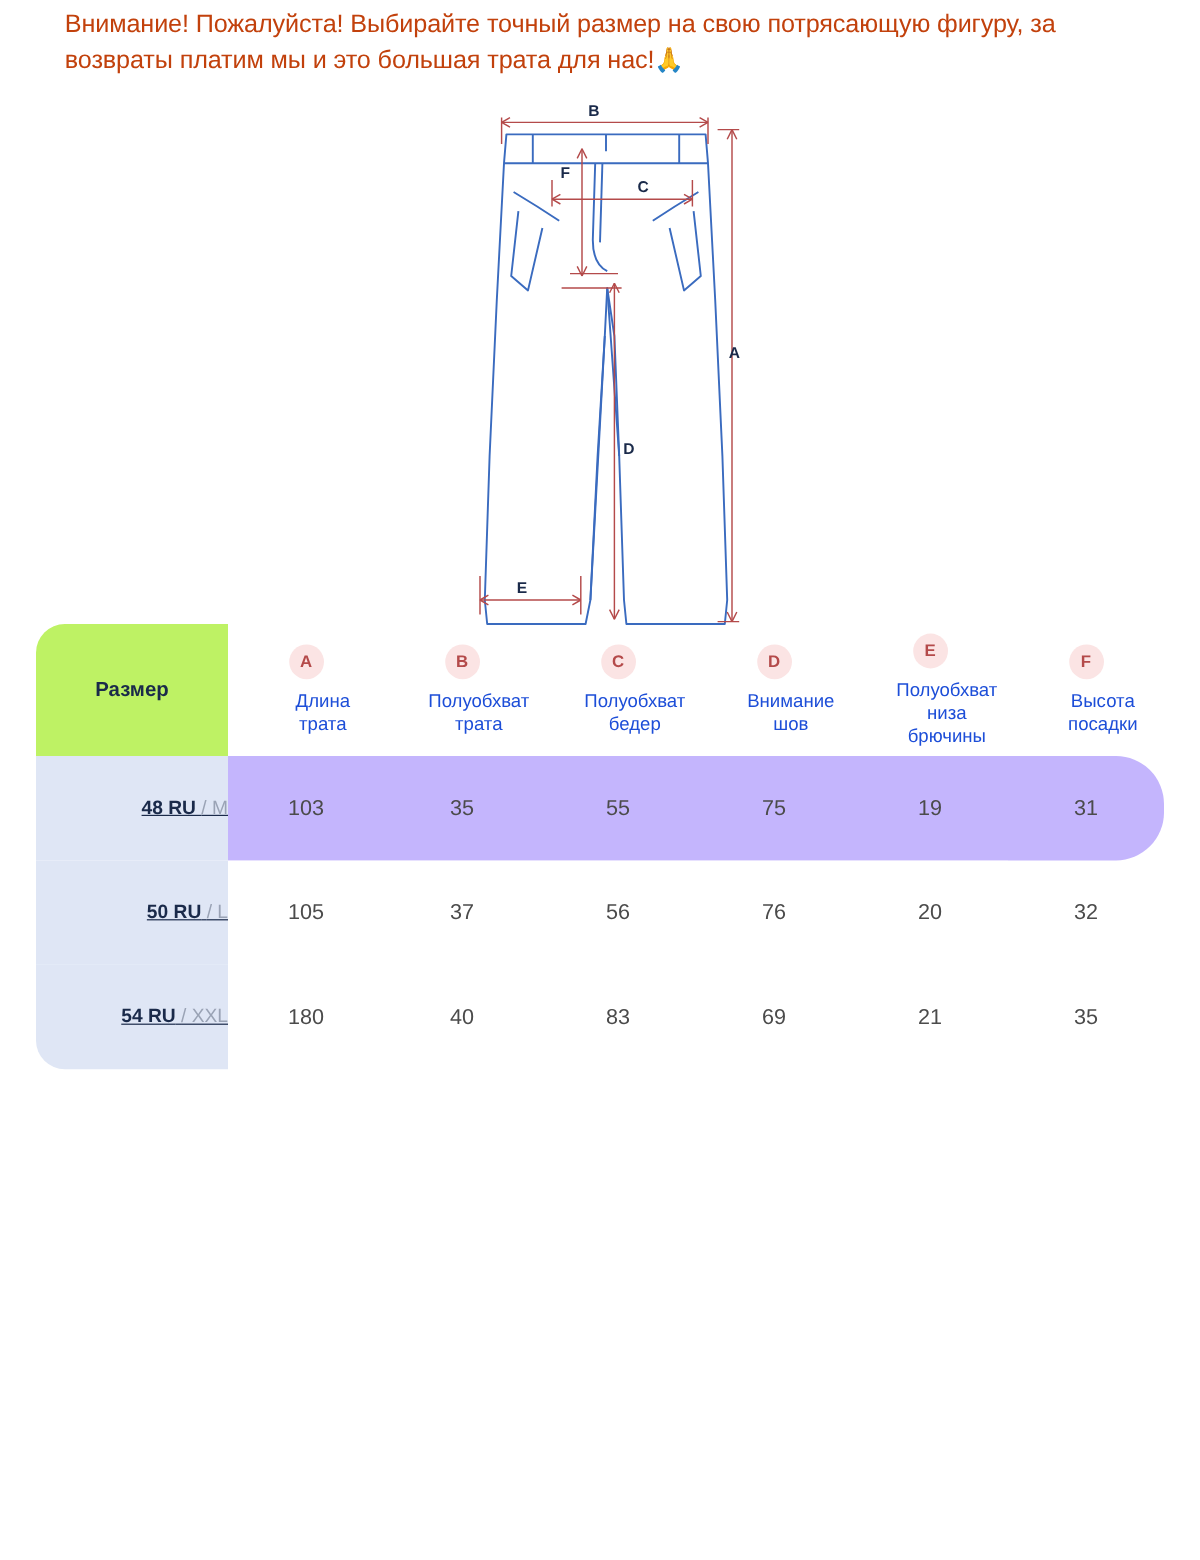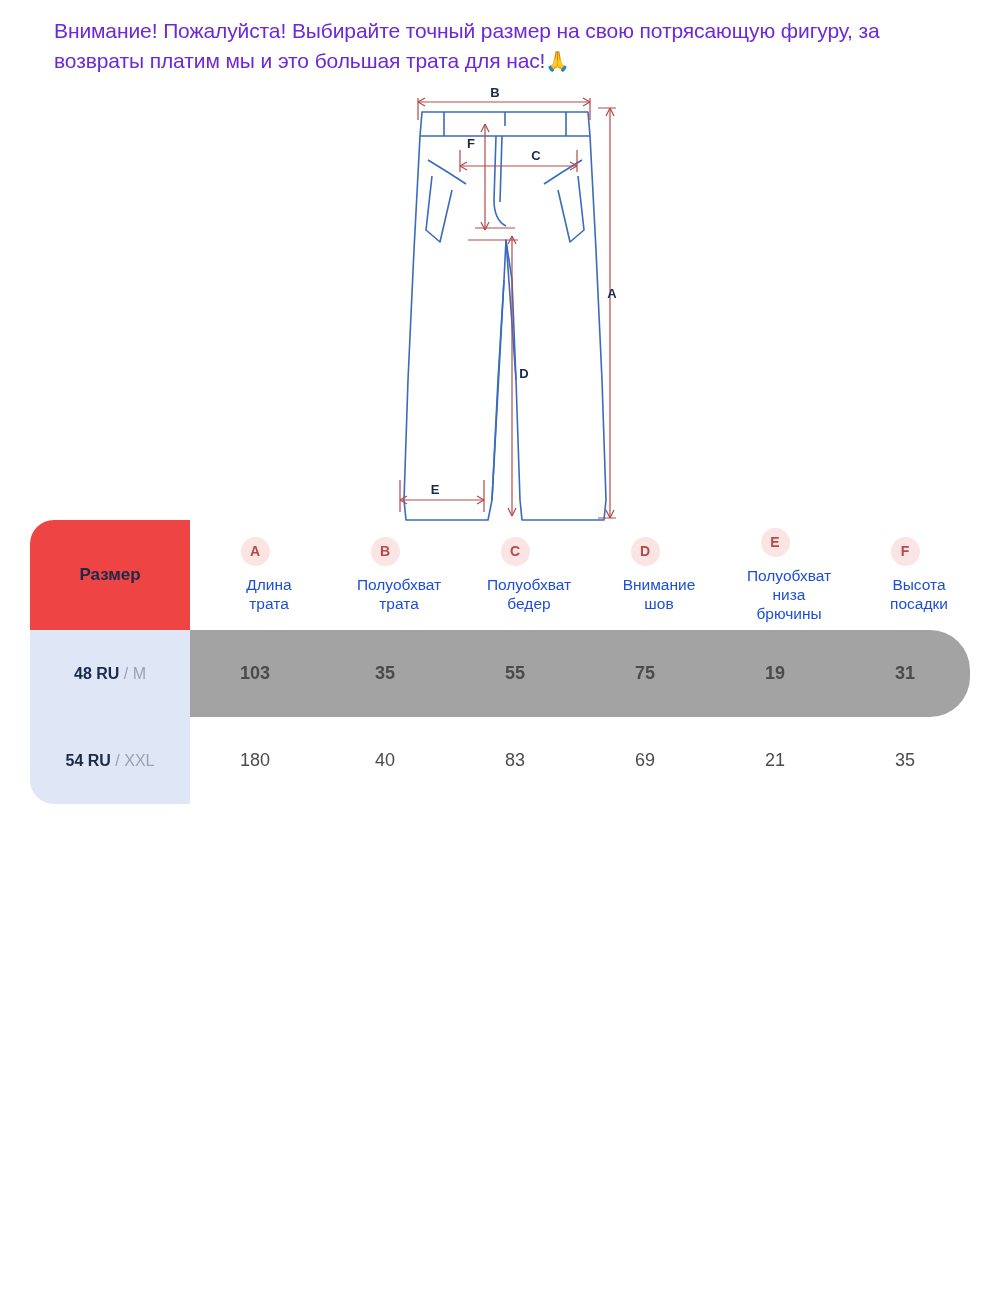--- a/index.html
+++ b/index.html
@@ -13,25 +13,25 @@
     font-family: "Liberation Sans", sans-serif;
     color: #2c2c2c;
     position: relative;
     overflow: hidden;
   }
 
   
   .notice {
     position: absolute;
     left: 54px;
-    top: 16px;
+    top: 6px;
     width: 900px;
     font-size: 21px;
     line-height: 30px;
-    color: #6d28d9;
+    color: #c2410c;
     letter-spacing: -0.1px;
   }
   .notice .emoji {
     font-size: 20px;
   }
 
   
   .diagram {
     position: absolute;
     left: 340px;
@@ -62,21 +62,21 @@
   }
 
   
   .hdr-cell {
     height: 110px;
     vertical-align: middle;
     text-align: center;
     font-weight: normal;
   }
   .hdr-size {
-    background: #ef4444;
+    background: #bef264;
     border-top-left-radius: 24px;
     font-size: 17px;
     font-weight: bold;
     color: #1a2a4a;
     text-align: center;
     width: 160px;
   }
   .badge {
     width: 29px;
     height: 29px;
@@ -94,42 +94,42 @@
     color: #1d4ed8;
     line-height: 19px;
     margin-left: 28px;
   }
 
   
   .row-label {
     background: #dfe6f5;
     font-size: 16px;
     color: #1a2a4a;
-    text-align: center;
+    text-align: right;
     height: 87px;
     vertical-align: middle;
     width: 160px;
+    text-decoration: underline;
   }
   .row-label .ru {
     font-weight: bold;
   }
   .row-label .eu {
     color: #9aa3b5;
     font-weight: normal;
   }
   .val {
     text-align: center;
     font-size: 18px;
     color: #4b4b4b;
     height: 87px;
     vertical-align: middle;
   }
   tr.shaded .val {
-    background: #a3a3a3;
-    font-weight: bold;
+    background: #c4b5fd;
   }
   tr.shaded .val.first { border-top-left-radius: 0; }
   tr.shaded .val.last {
     border-top-right-radius: 40px;
     border-bottom-right-radius: 40px;
   }
   tr.plain .val.last { }
   tr#row-0 .val.last {
     border-top-right-radius: 40px;
     border-bottom-right-radius: 40px;
@@ -242,20 +242,32 @@
           <span class="ru">48 RU</span>
           <span class="eu">/ M</span>
         </td>
         <td class="val first">103</td>
         <td class="val">35</td>
         <td class="val">55</td>
         <td class="val">75</td>
         <td class="val">19</td>
         <td class="val last">31</td>
       </tr>
+      <tr id="row-1" class="plain">
+        <td class="row-label">
+          <span class="ru">50 RU</span>
+          <span class="eu">/ L</span>
+        </td>
+        <td class="val first">105</td>
+        <td class="val">37</td>
+        <td class="val">56</td>
+        <td class="val">76</td>
+        <td class="val">20</td>
+        <td class="val last">32</td>
+      </tr>
       <tr id="row-3" class="plain">
         <td class="row-label">
           <span class="ru">54 RU</span>
           <span class="eu">/ XXL</span>
         </td>
         <td class="val first">180</td>
         <td class="val">40</td>
         <td class="val">83</td>
         <td class="val">69</td>
         <td class="val">21</td>

